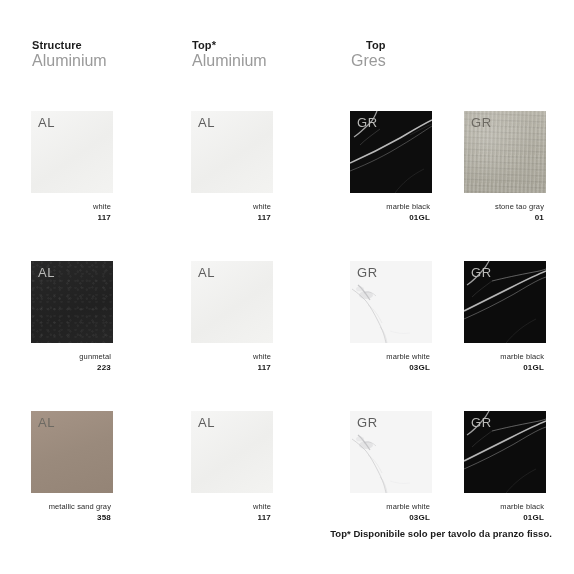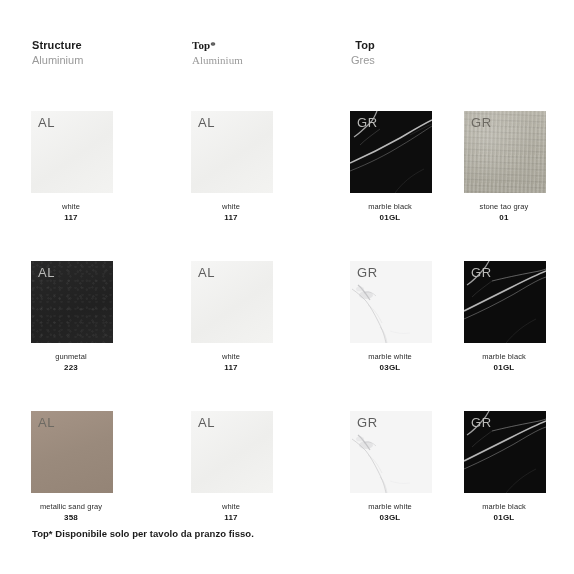--- a/index.html
+++ b/index.html
@@ -27,33 +27,33 @@
     position: absolute;
     left: 0; top: 0;
     width: 574px;
     height: 95px;
   }
   .header-group {
     position: absolute;
     top: 38px;
   }
   .header-group.g0 { left: 32px; }
-  .header-group.g1 { left: 192px; font-family: Liberation Serif, serif; }
+  .header-group.g1 { left: 192px; }
   .header-group.g2 { left: 351px; text-align: right; }
 
   .header-title {
     font-size: 11px;
     font-weight: bold;
     letter-spacing: 0.1px;
     color: #1c1c1c;
     line-height: 15px;
     white-space: nowrap;
   }
   .header-sub {
-    font-size: 11px;
+    font-size: 16px;
     font-weight: normal;
     color: #9a9a9a;
     line-height: 15px;
     white-space: nowrap;
   }
 
   
   .grid {
     position: absolute;
     left: 0;
@@ -90,21 +90,21 @@
     font-weight: 400;
     z-index: 3;
     line-height: 16px;
   }
   .code-dark { color: #b9b9b7; }
   .code-light { color: #5e5e5e; }
   .code-onstone { color: #6d6a63; }
 
   .labels {
     margin-top: 9px;
-    text-align: center;
+    text-align: right;
   }
   .label-name {
     font-size: 7.5px;
     color: #2b2b2b;
     line-height: 10px;
     letter-spacing: 0.1px;
     white-space: nowrap;
   }
   .label-code {
     font-size: 8px;
@@ -152,20 +152,21 @@
   }
 
   .tex { position: absolute; inset: 0; display: block; }
 
   
   .footer {
     position: absolute;
     left: 32px;
     top: 525px;
     width: 520px;
+    text-align: right;
   }
   .footer-it {
     font-size: 9.5px;
     font-weight: bold;
     color: #1a1a1a;
     line-height: 17px;
     letter-spacing: 0.05px;
     white-space: nowrap;
   }
   .footer-en {

